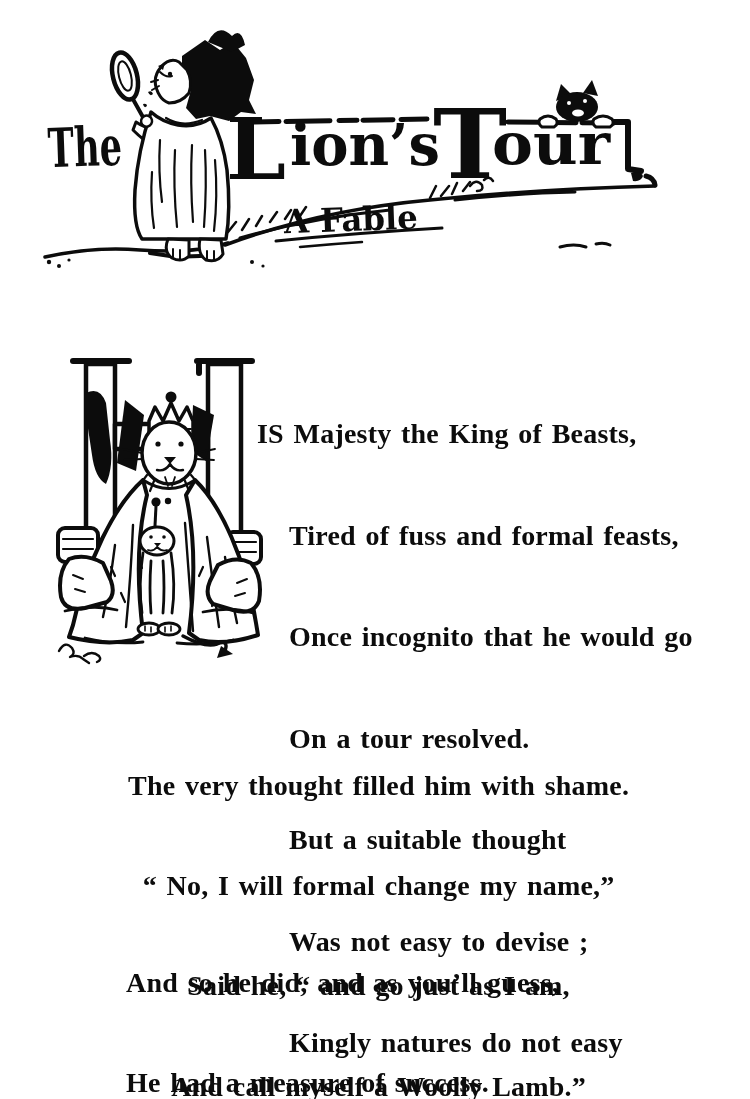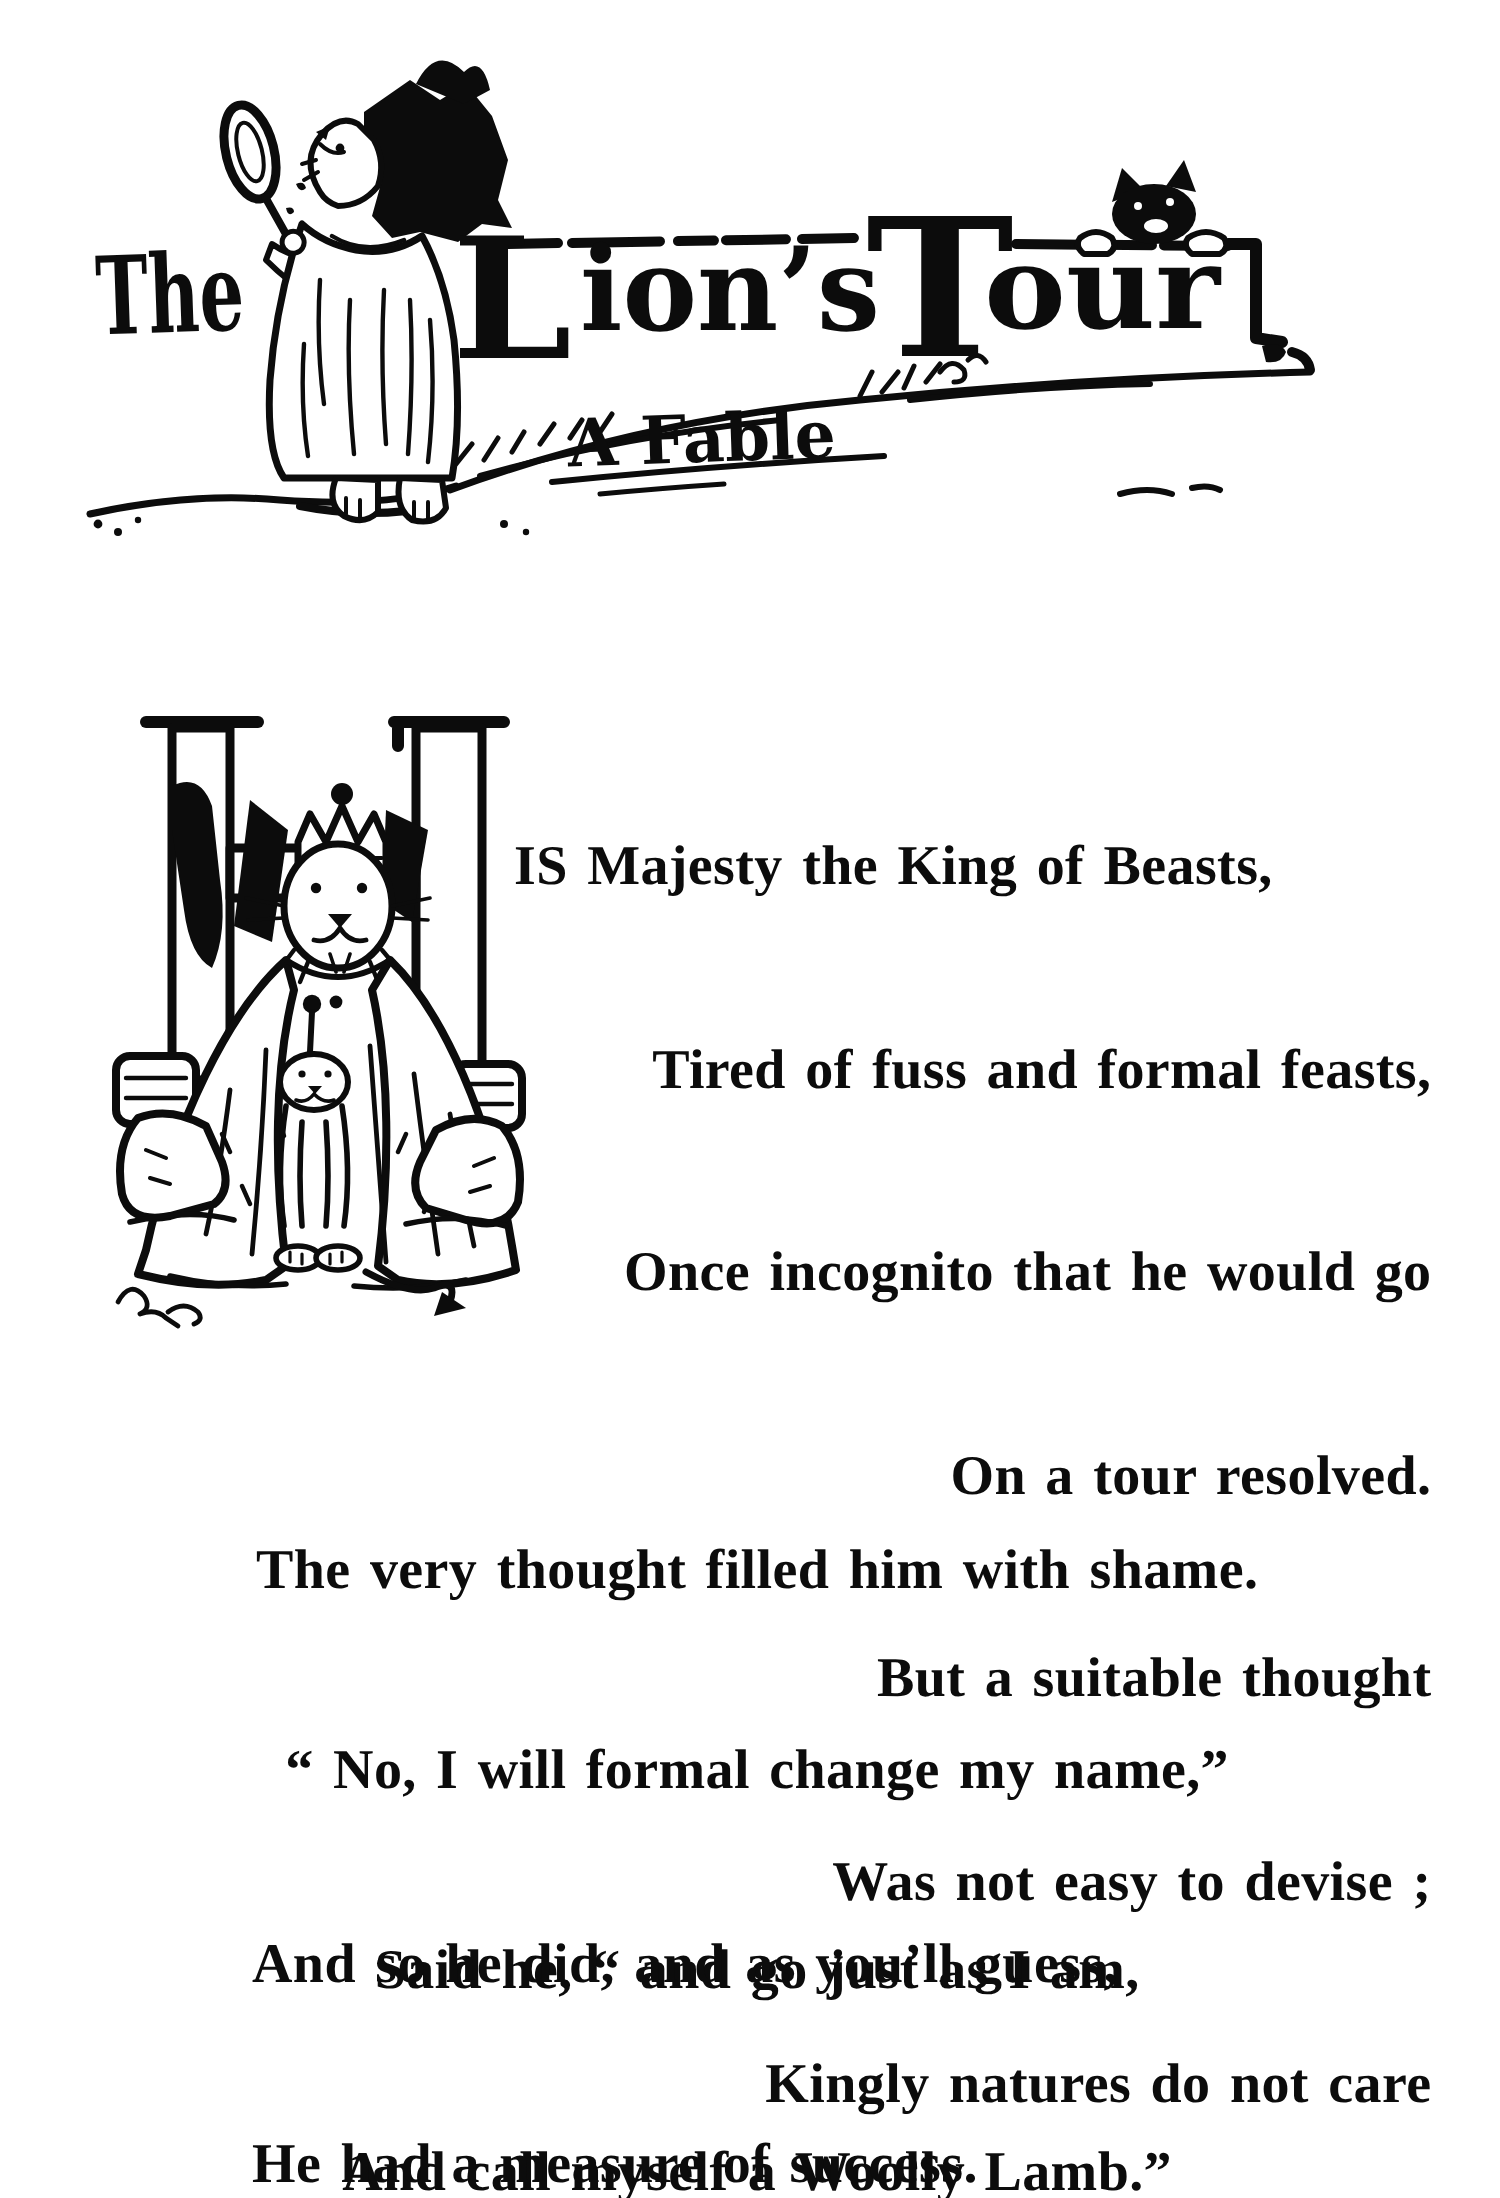--- a/index.html
+++ b/index.html
@@ -15,21 +15,21 @@
   #header-art{left:0;top:0;}
   #dropcap-art{left:55px;top:345px;}
   .ink{stroke:#0c0c0c;fill:none;stroke-linecap:round;stroke-linejoin:round;}
   .fill{fill:#0c0c0c;stroke:none;}
   .wfill{fill:#ffffff;stroke:#0c0c0c;stroke-linejoin:round;stroke-linecap:round;}
   .hand{font-family:"DejaVu Serif","Liberation Serif",serif;font-weight:700;fill:#0c0c0c;}
   .stanza{position:absolute;color:#0c0c0c;font-weight:700;font-size:28px;white-space:pre;}
   .stanza .line{white-space:pre;letter-spacing:0.2px;word-spacing:2.5px;}
   .s1{left:257px;top:351px;}
   .s1 .line{line-height:37.5px;height:37.5px;}
-  .s1 .line.indent{margin-left:55px;text-align:right;}
+  .s1 .line.indent{margin-left:32px;}
   .s2{left:128px;top:704px;}
   .s2 .line{line-height:36.2px;height:36.2px;text-align:center;}
   .s3{left:126px;top:901px;}
   .s3 .line{line-height:36.2px;height:36.2px;}
 </style>
 </head>
 <body>
 
 <div class="page">
 
@@ -173,21 +173,21 @@
     <path class="ink" style="stroke-width:2.4" d="M4,306 q6,-11 13,-3 q4,6 -2,9 q8,-3 13,2 l6,4 m-5,-7 q8,-6 15,0 q3,4 -2,6" aria-label="artist monogram"></path>
   </svg>
 
   <div class="stanza s1">
     <div class="line">IS Majesty the King of Beasts,</div>
     <div class="line indent">Tired of fuss and formal feasts,</div>
     <div class="line indent">Once incognito that he would go</div>
     <div class="line indent">On a tour resolved.</div>
     <div class="line indent">But a suitable thought</div>
     <div class="line indent">Was not easy to devise ;</div>
-    <div class="line indent">Kingly natures do not care</div>
+    <div class="line indent">Kingly natures do not easy</div>
     
   </div>
 
   <div class="stanza s2">
     <div class="line">The very thought filled him with shame.</div>
     <div class="line">“ No, I will formal change my name,”</div>
     <div class="line">Said he, “ and go just as I am,</div>
     <div class="line">And call myself a Woolly Lamb.”</div>
   </div>
 

